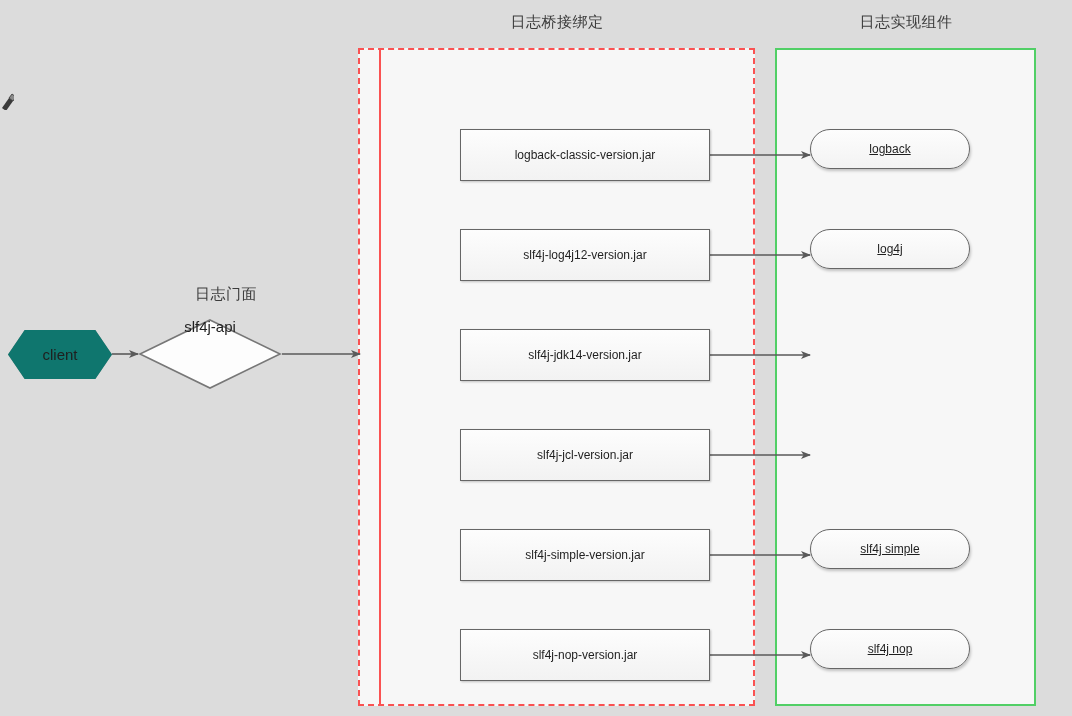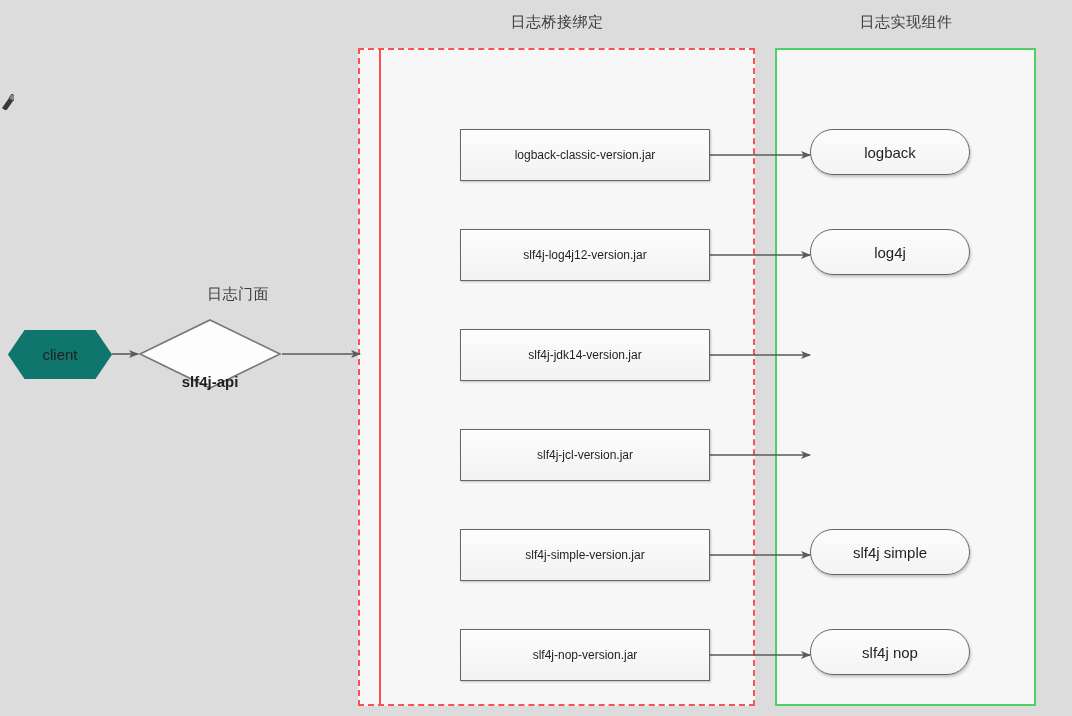--- a/index.html
+++ b/index.html
@@ -24,21 +24,21 @@
   .group-title {
     position: absolute;
     font-size: 15px;
     color: #3b3b3b;
     letter-spacing: 0.5px;
     white-space: nowrap;
     text-align: center;
   }
   #title-bridge { left: 357px; top: 13px; width: 400px; }
   #title-impl   { left: 775px; top: 13px; width: 262px; }
-  #label-facade { left: 118px; top: 285px; width: 240px; }
+  #label-facade { left: 106px; top: 285px; width: 240px; }
 
   
   .panel {
     position: absolute;
     background: #f7f7f7;
     box-sizing: border-box;
   }
   #panel-bridge {
     left: 358px;
     top: 48px;
@@ -86,25 +86,24 @@
     height: 49px;
     pointer-events: none;
   }
   #dia-slf4j {
     position: absolute;
     left: 138px;
     top: 318px;
     width: 144px;
     height: 72px;
     display: flex;
-    align-items: flex-end;
+    align-items: flex-start;
     justify-content: center;
     font-size: 15px;
     color: #1f1f1f;
-    font-weight: bold;
   }
   #dia-slf4j .dia-text {
     position: relative;
     z-index: 2;
   }
   #dia-slf4j svg {
     position: absolute;
     left: 0;
     top: 0;
   }
@@ -125,32 +124,33 @@
     font-size: 12px;
     color: #1f1f1f;
     white-space: nowrap;
   }
 
   
   .impl-pill {
     position: absolute;
     left: 810px;
     width: 160px;
-    height: 46px;
+    height: 40px;
     box-sizing: border-box;
     background: linear-gradient(#fdfdfd, #f3f3f3);
     border: 1px solid #666666;
     border-radius: 26px;
     box-shadow: 1px 2px 3px rgba(0,0,0,0.22);
     display: flex;
     align-items: center;
     justify-content: center;
-    font-size: 15px;
+    font-size: 12px;
     color: #1f1f1f;
     white-space: nowrap;
+    text-decoration: underline;
   }
 
   
   .connector {
     position: absolute;
     left: 0;
     top: 0;
     width: 1072px;
     height: 716px;
     pointer-events: none;

